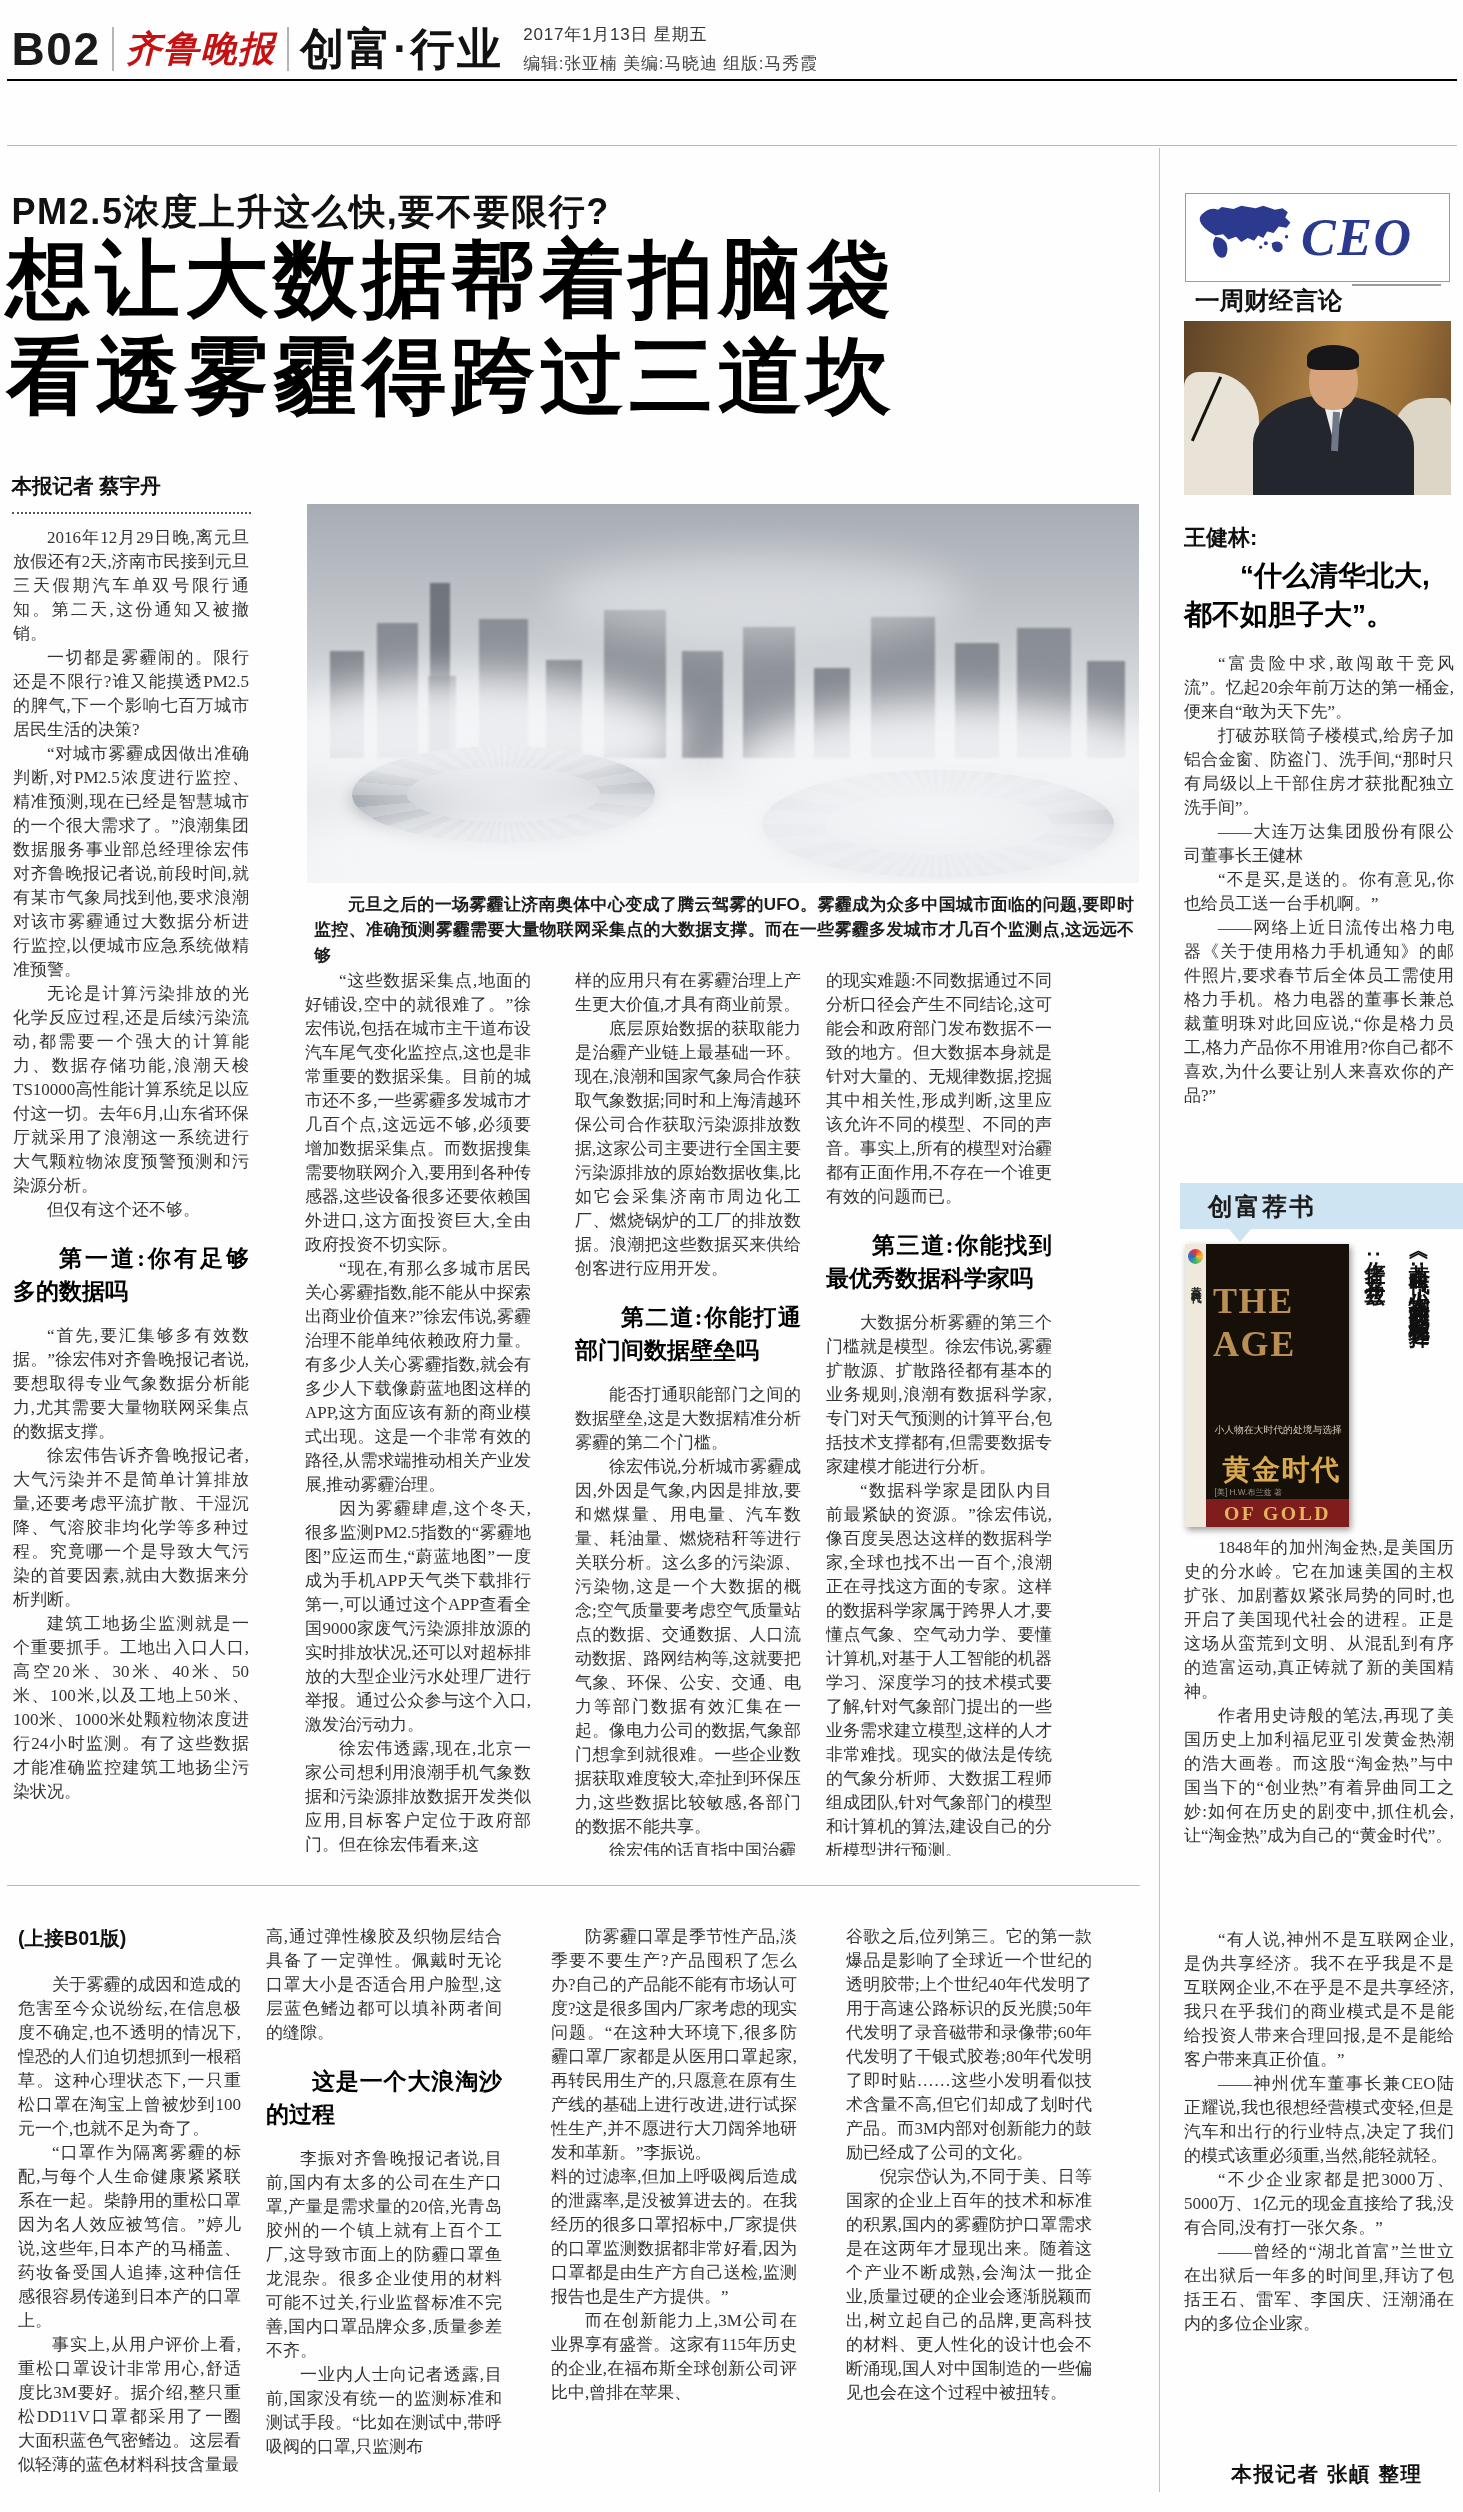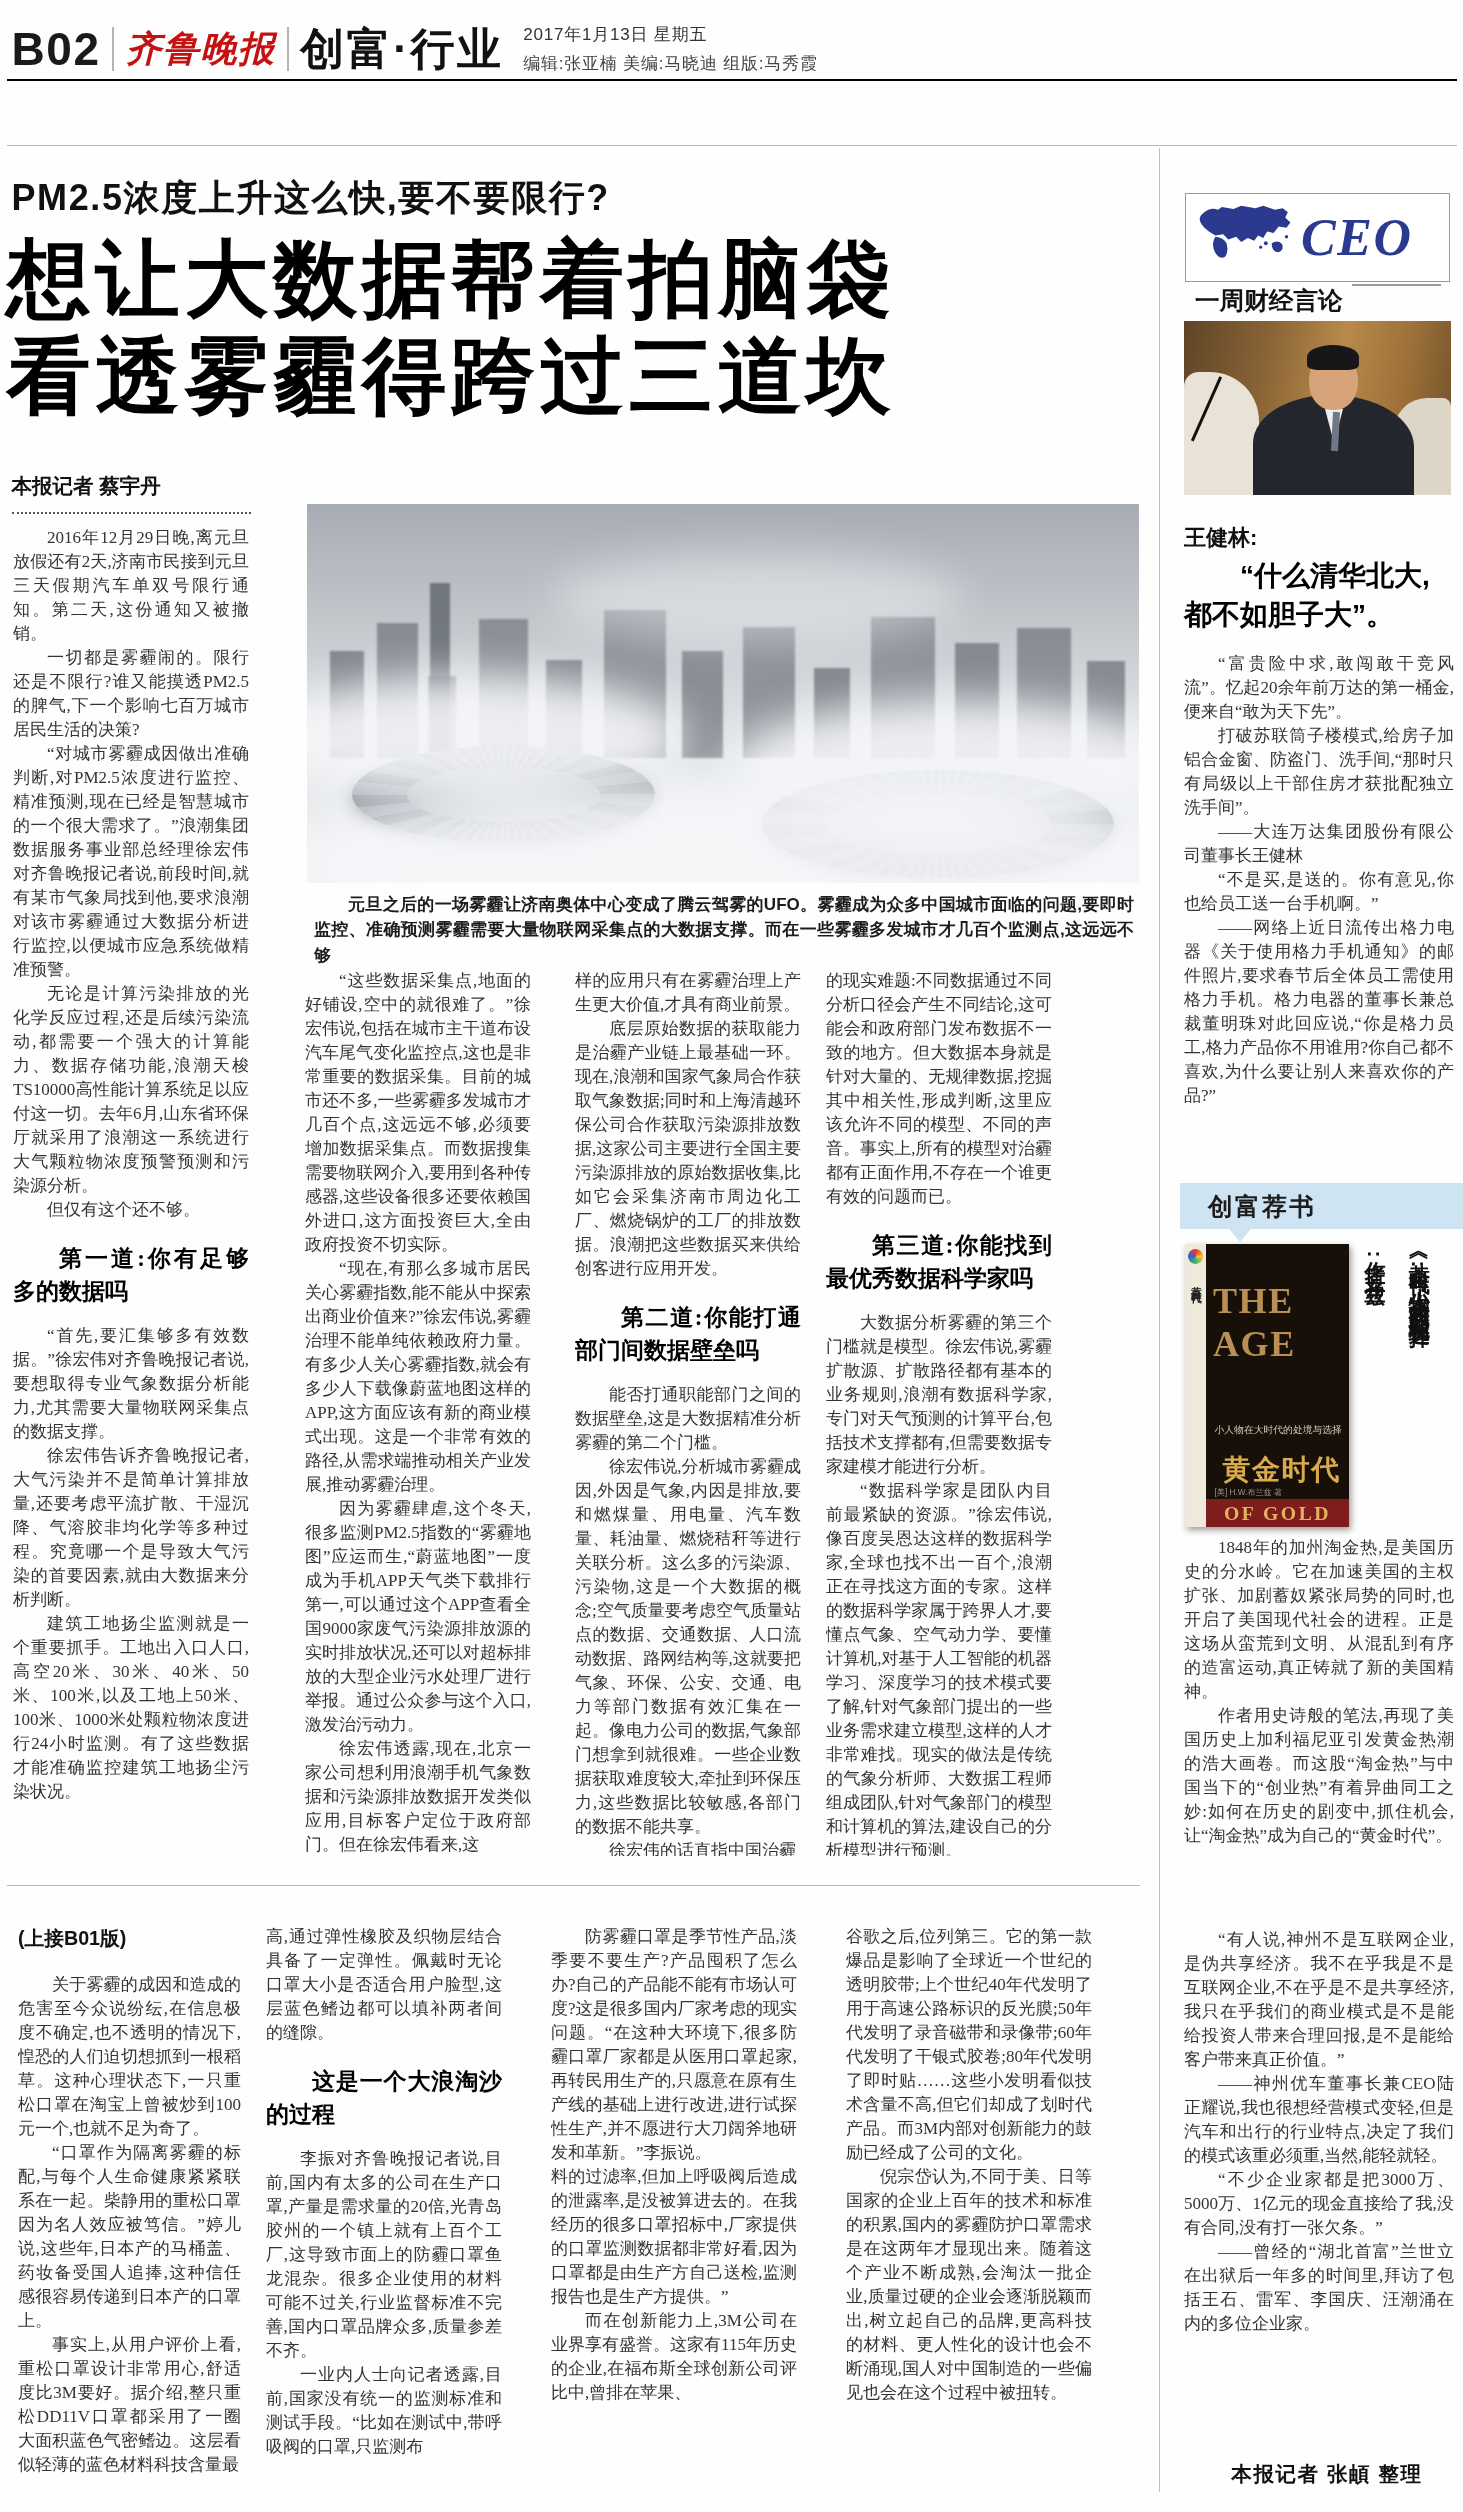--- a/index.html
+++ b/index.html
@@ -103,21 +103,21 @@
     <div class="section-title">创富·行业</div>
     <div style="margin-left:8.2px;">
       <div class="hdr-date">2017年1月13日 星期五</div>
       <div class="hdr-editors" style="margin-top:6.6px;">编辑:张亚楠  美编:马晓迪  组版:马秀霞</div>
     </div>
   </div>
   <div class="abs rule-black" style="left:6.6px;top:79px;width:1450px;"></div>
   <div class="abs rule-gray" style="left:6.6px;top:145px;width:1450px;"></div>
   <div class="abs vrule" style="left:1159px;top:148px;height:2344px;"></div>
 
-  <div class="abs kicker" style="left:11.5px;top:174px;">PM2.5浓度上升这么快,要不要限行?</div>
+  <div class="abs kicker" style="left:11.5px;top:188px;">PM2.5浓度上升这么快,要不要限行?</div>
   <div class="abs headline" style="left:6.6px;top:233px;">想让大数据帮着拍脑袋</div>
   <div class="abs headline" style="left:6.6px;top:330px;">看透雾霾得跨过三道坎</div>
   <div class="abs byline" style="left:11.5px;top:472px;">本报记者  蔡宇丹</div>
 
   <div class="abs col" style="left:13px;top:526px;width:236px;height:1331px;">
       <p class="para">2016年12月29日晚,离元旦放假还有2天,济南市民接到元旦三天假期汽车单双号限行通知。第二天,这份通知又被撤销。</p>
       <p class="para">一切都是雾霾闹的。限行还是不限行?谁又能摸透PM2.5的脾气,下一个影响七百万城市居民生活的决策?</p>
       <p class="para">“对城市雾霾成因做出准确判断,对PM2.5浓度进行监控、精准预测,现在已经是智慧城市的一个很大需求了。”浪潮集团数据服务事业部总经理徐宏伟对齐鲁晚报记者说,前段时间,就有某市气象局找到他,要求浪潮对该市雾霾通过大数据分析进行监控,以便城市应急系统做精准预警。</p>
       <p class="para">无论是计算污染排放的光化学反应过程,还是后续污染流动,都需要一个强大的计算能力、数据存储功能,浪潮天梭TS10000高性能计算系统足以应付这一切。去年6月,山东省环保厅就采用了浪潮这一系统进行大气颗粒物浓度预警预测和污染源分析。</p>
       <p class="para">但仅有这个还不够。</p>

